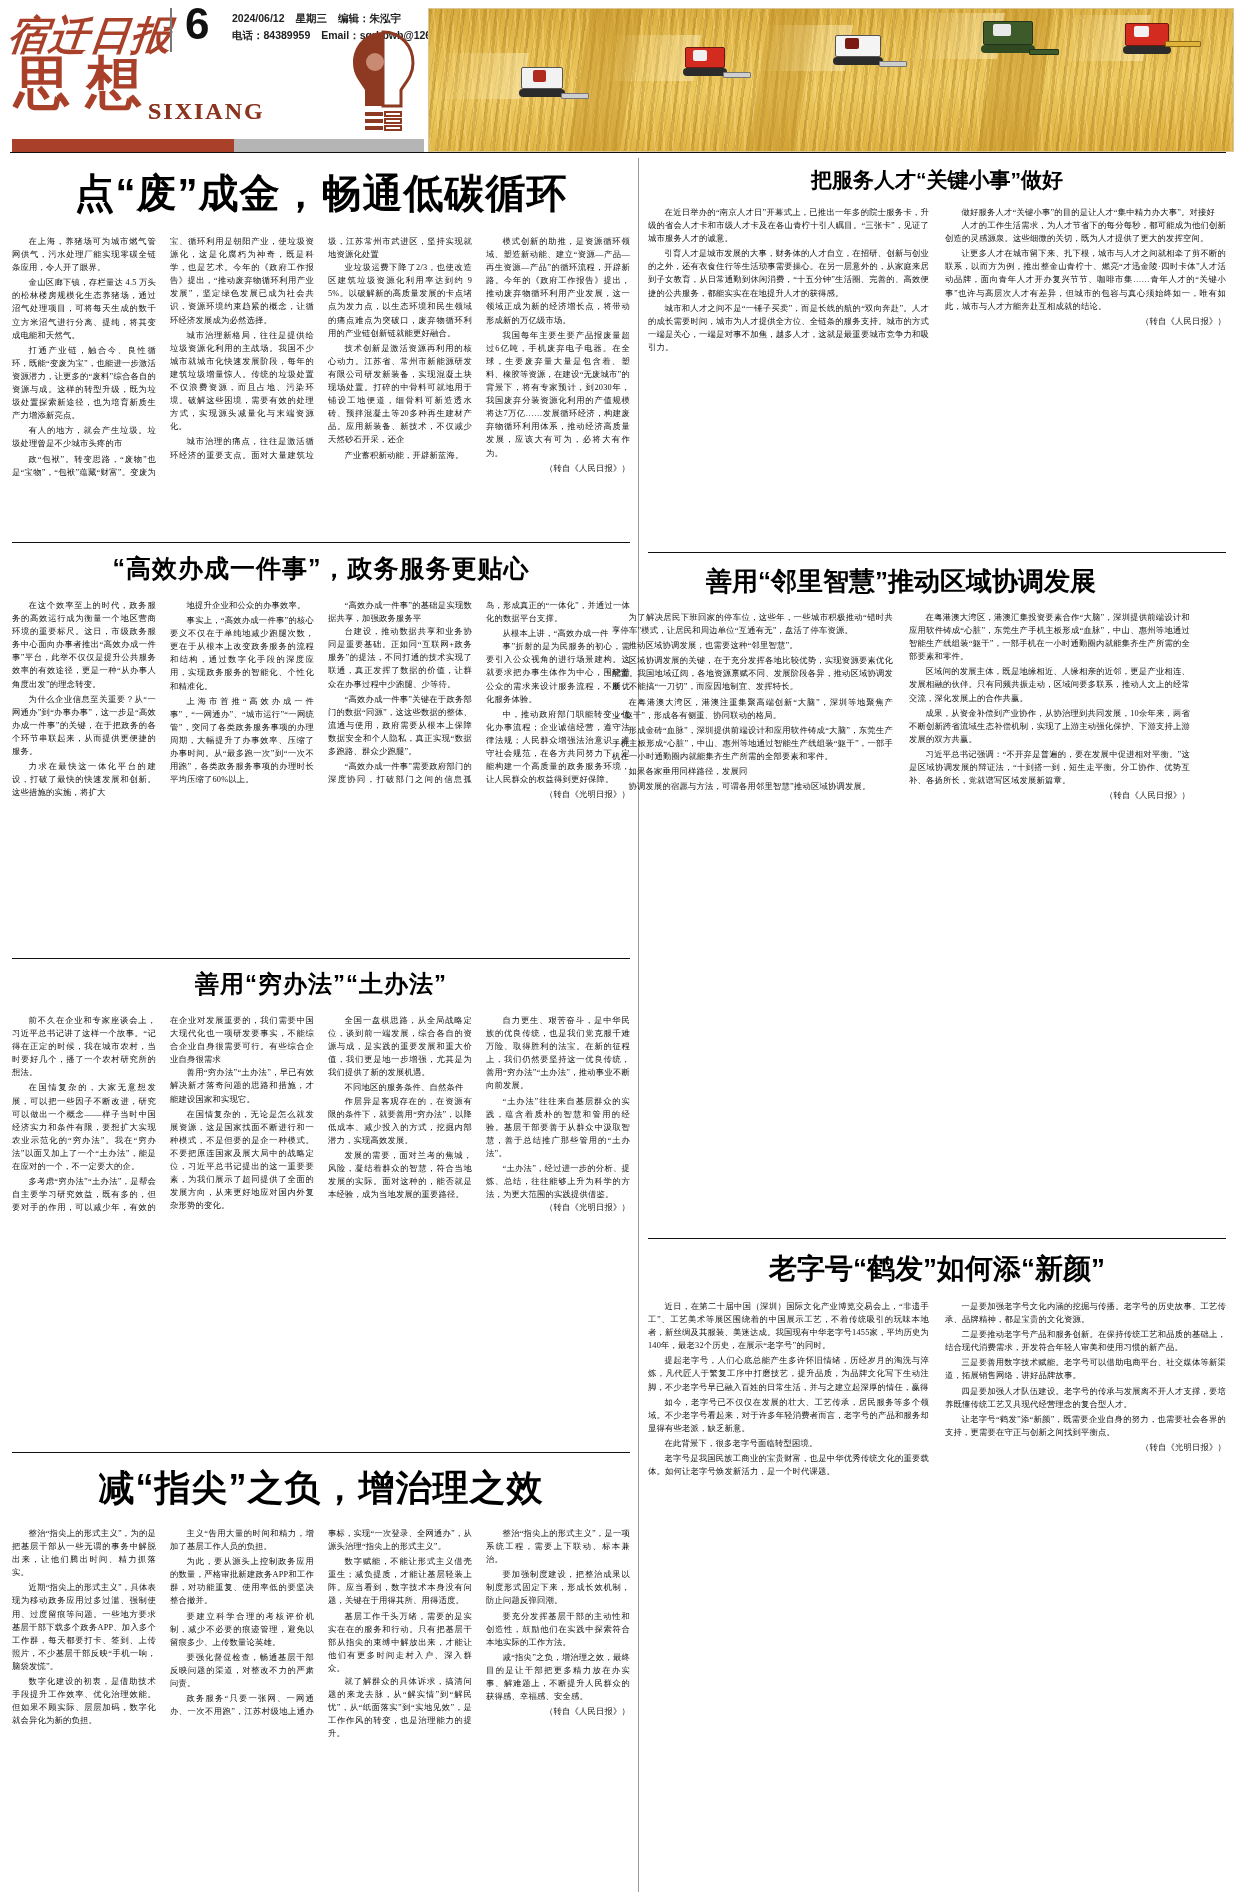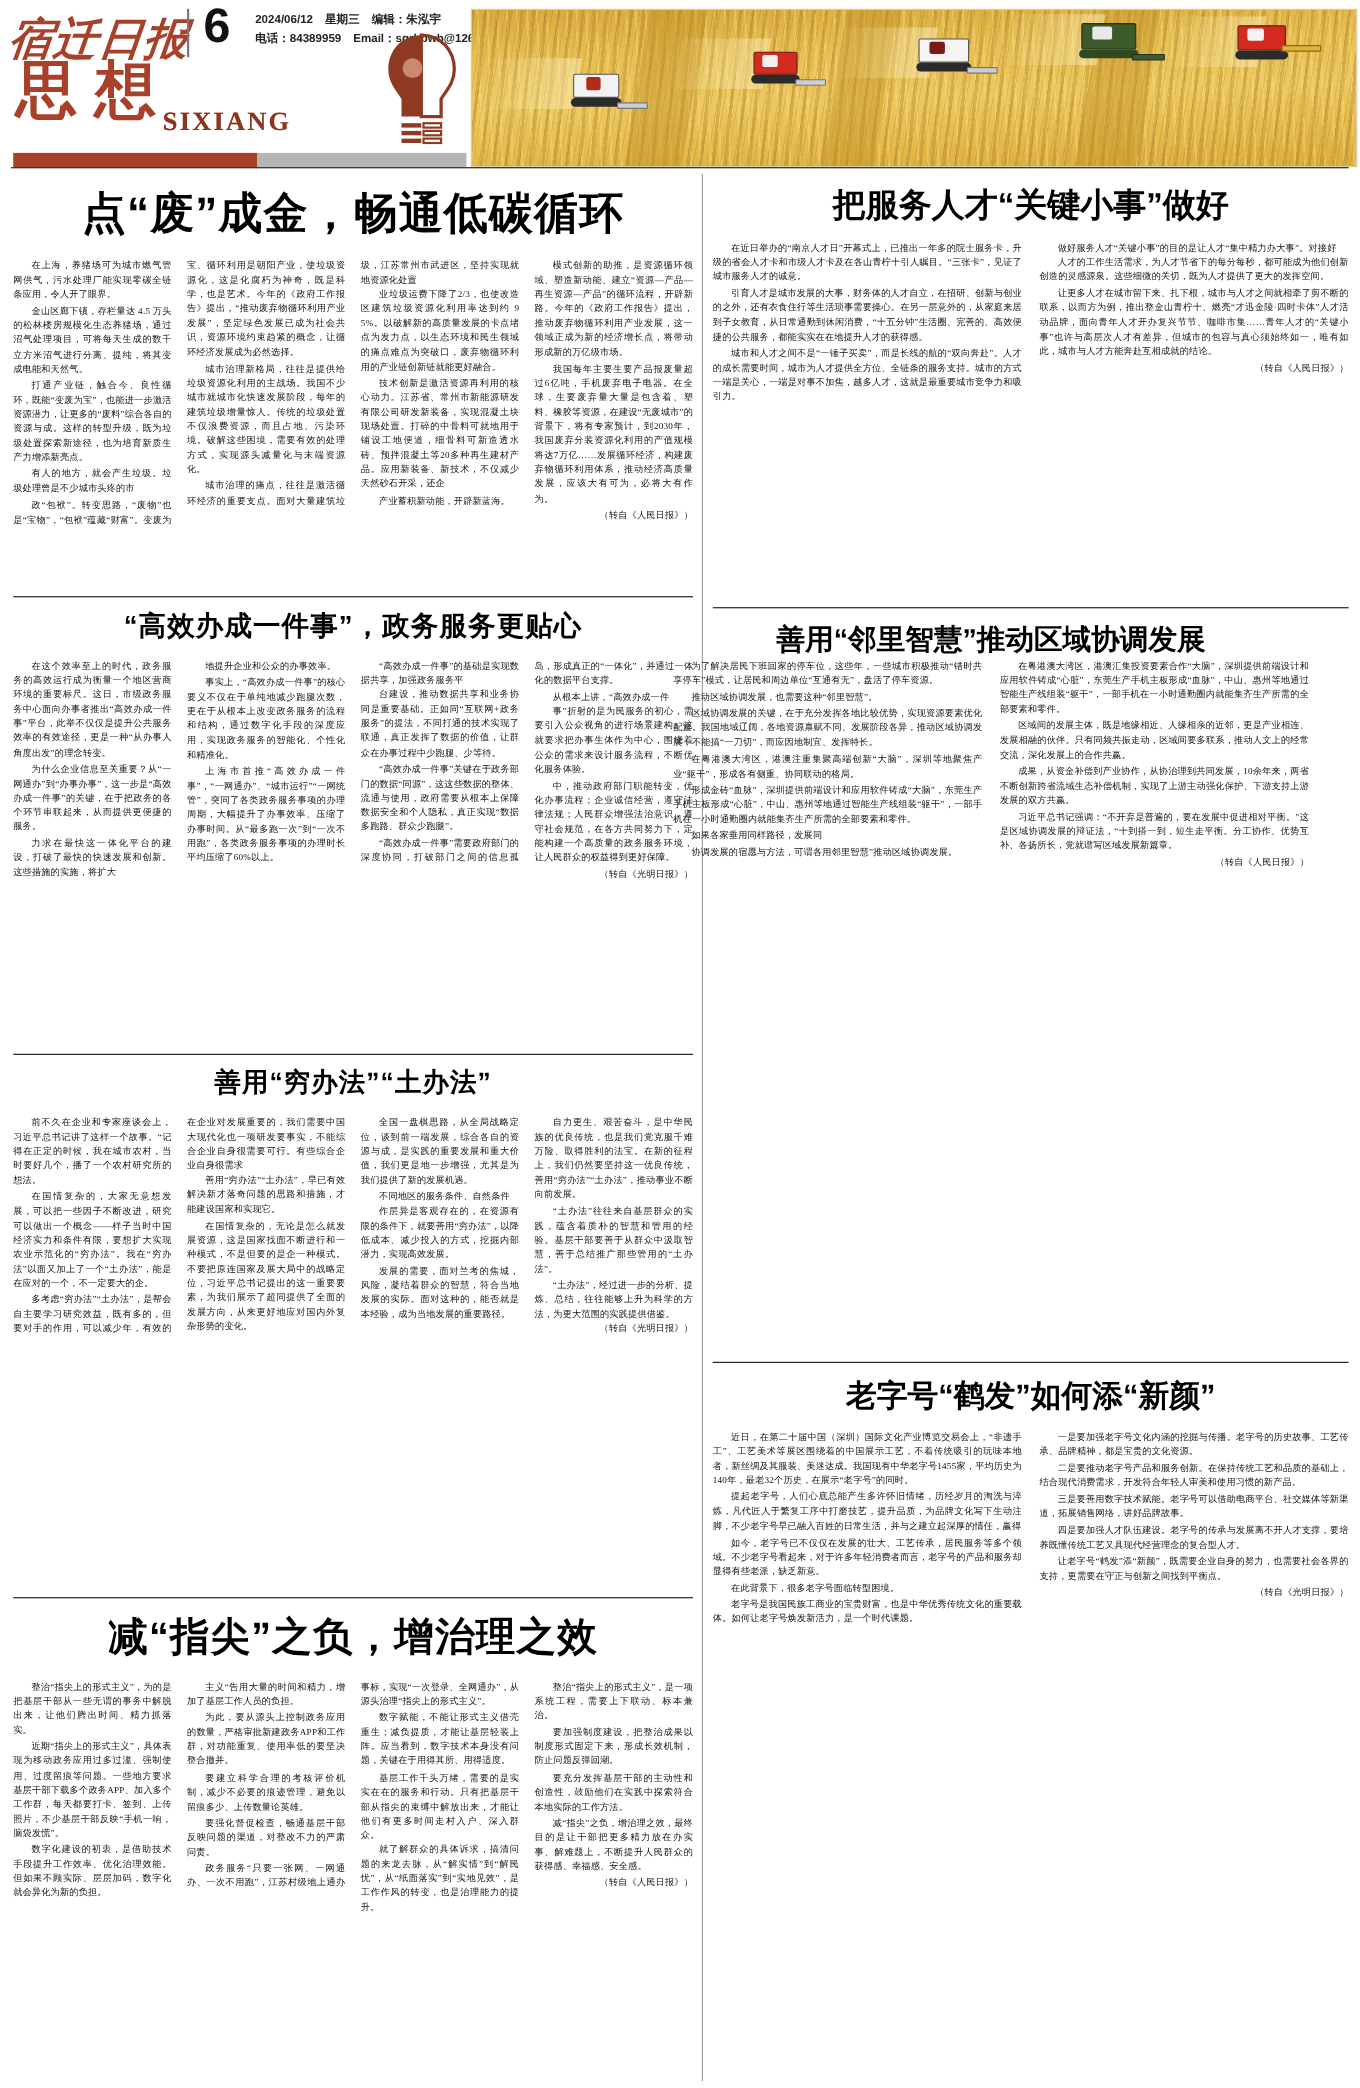--- a/index.html
+++ b/index.html
@@ -90,21 +90,21 @@
 
   .hrule { position:absolute; height:1px; background:#111; }
   .vrule { position:absolute; width:1px; background:#9a9a9a; }
 
   h1.head-xl, h1.head-lg, h1.head-md {
     margin:0; text-align:center;
     font-family:"Liberation Sans","DejaVu Sans",sans-serif;
     font-weight:bold; color:#000; white-space:nowrap;
   }
   h1.head-xl { font-size:40px; letter-spacing:1px; }
-  h1.head-lg { font-size:30px; letter-spacing:0px; }
+  h1.head-lg { font-size:21px; letter-spacing:0px; }
 
   .block { position:absolute; }
 
   .cols { column-gap:14px; }
   .cols p {
     margin:0 0 2px 0;
     font-family:"Liberation Serif","DejaVu Serif",serif;
     font-size:8.3px;
     line-height:1.58;
     text-align:justify;
@@ -282,21 +282,21 @@
       <div>
         <p>事”折射的是为民服务的初心，需要引入公众视角的进行场景建构。这就要求把办事生体作为中心，围绕着公众的需求来设计服务流程，不断优化服务体验。</p>
         <p>中，推动政府部门职能转变，优化办事流程；企业诚信经营，遵守法律法规；人民群众增强法治意识，遵守社会规范，在各方共同努力下，定能构建一个高质量的政务服务环境，让人民群众的权益得到更好保障。</p>
         <p class="src">（转自《光明日报》）</p>
       </div>
     </div>
   </div>
 
   <div class="block" style="left:612px;top:412px;width:578px;">
     <h1 class="head-lg" style="font-size:26px">善用“邻里智慧”推动区域协调发展</h1>
-    <div class="cols" style="margin-top:0;column-count:2;column-gap:16px;height:648px;">
+    <div class="cols" style="margin-top:12px;column-count:2;column-gap:16px;height:648px;">
       <div>
         <p>为了解决居民下班回家的停车位，这些年，一些城市积极推动“错时共享停车”模式，让居民和周边单位“互通有无”，盘活了停车资源。</p>
         <p>推动区域协调发展，也需要这种“邻里智慧”。</p>
         <p>区域协调发展的关键，在于充分发挥各地比较优势，实现资源要素优化配置。我国地域辽阔，各地资源禀赋不同、发展阶段各异，推动区域协调发展，不能搞“一刀切”，而应因地制宜、发挥特长。</p>
         <p>在粤港澳大湾区，港澳注重集聚高端创新“大脑”，深圳等地聚焦产业“躯干”，形成各有侧重、协同联动的格局。</p>
         <p>形成金砖“血脉”，深圳提供前端设计和应用软件铸成“大脑”，东莞生产手机主板形成“心脏”，中山、惠州等地通过智能生产线组装“躯干”，一部手机在一小时通勤圈内就能集齐生产所需的全部要素和零件。</p>
         <p>如果各家垂用同样路径，发展同</p>
       </div>
       <div>
         <p>协调发展的宿愿与方法，可谓各用邻里智慧”推动区域协调发展。</p>

